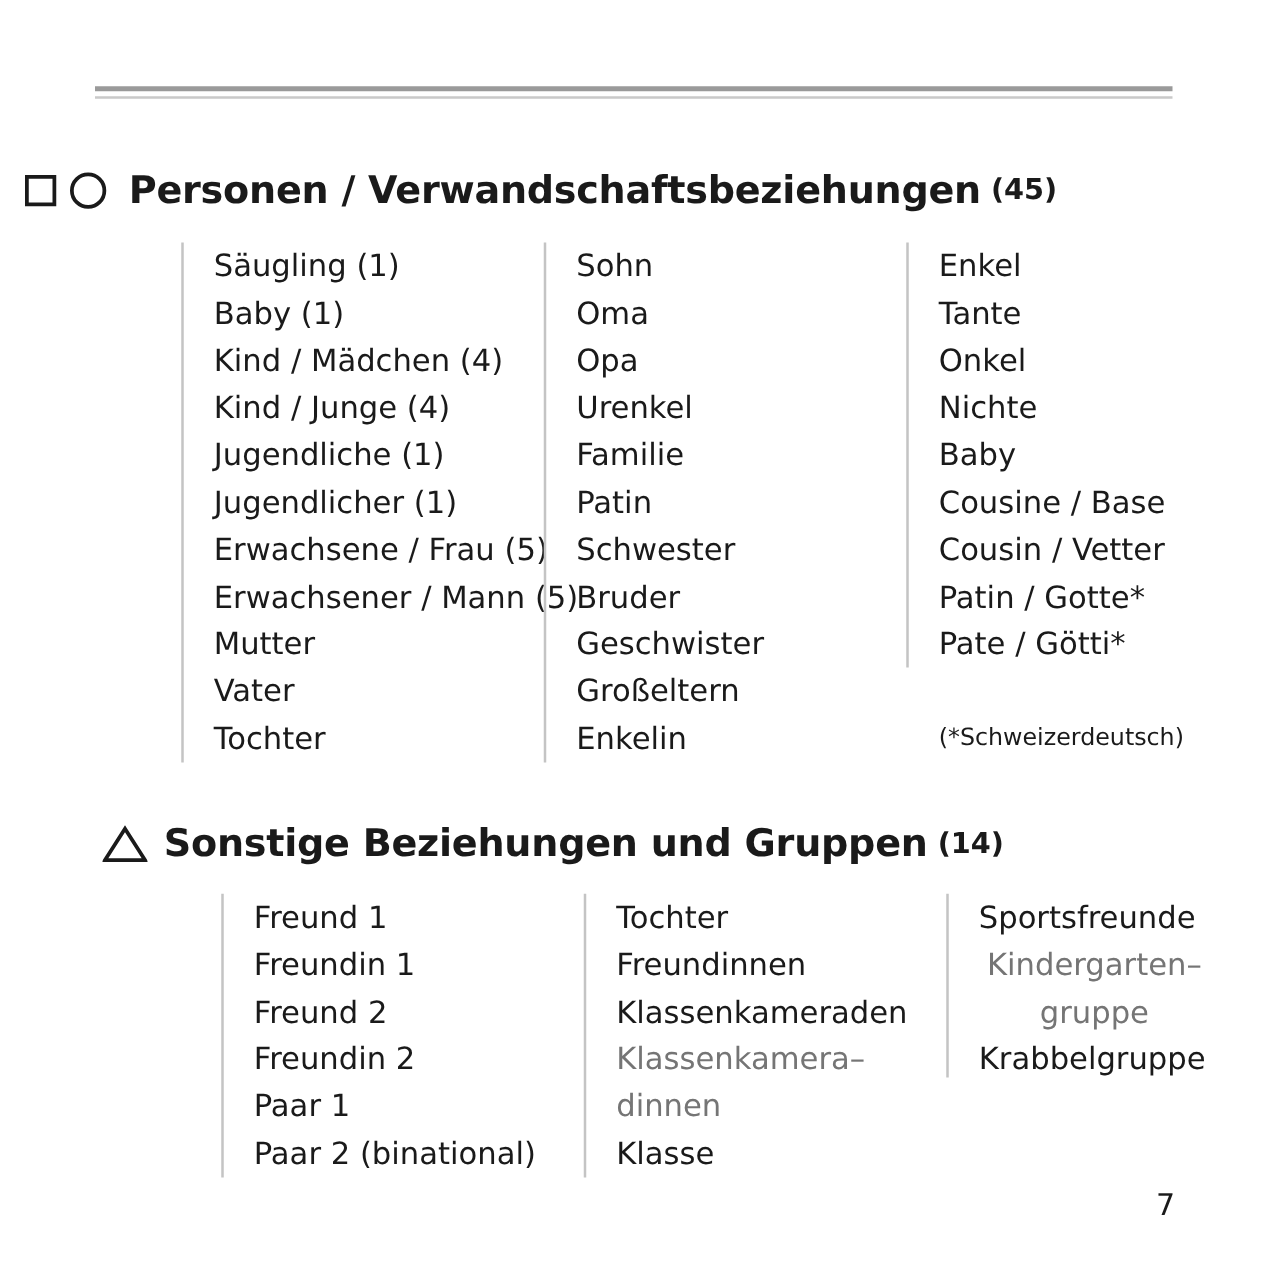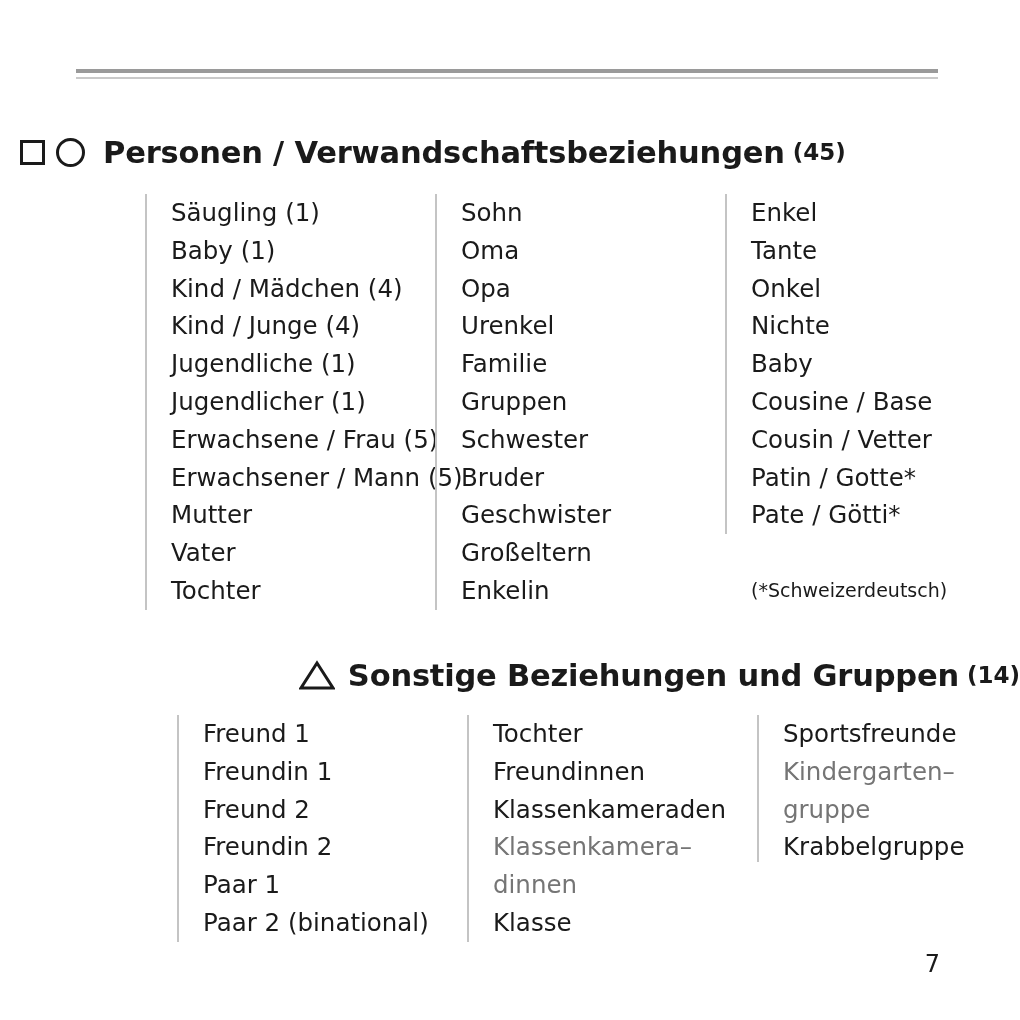--- a/index.html
+++ b/index.html
@@ -167,21 +167,21 @@
       </div>
     </div>
 
     <div class="col" style="width:290px;">
       <div class="col-inner">
         <div class="item">Sohn</div>
         <div class="item">Oma</div>
         <div class="item">Opa</div>
         <div class="item">Urenkel</div>
         <div class="item">Familie</div>
-        <div class="item">Gruppen</div>
+        <div class="item">Patin</div>
         <div class="item">Schwester</div>
         <div class="item">Bruder</div>
         <div class="item">Geschwister</div>
         <div class="item">Großeltern</div>
         <div class="item">Enkelin</div>
       </div>
     </div>
 
     <div class="col" style="width:290px; border-left-color:transparent;">
       <div class="col-inner" style="position:relative;">
@@ -195,21 +195,21 @@
         <div class="item">Cousin / Vetter</div>
         <div class="item">Patin / Gotte*</div>
         <div class="item">Pate / Götti*</div>
         <div class="spacer-line"></div>
         <div class="footnote">(*Schweizerdeutsch)</div>
       </div>
     </div>
   </div>
 
   <div class="section" style="top:653px;">
-    <div class="heading" style="justify-content:flex-end;">
+    <div class="heading" style="padding-left:82px;">
       <span class="heading-icons">
         <svg class="icon-triangle" viewBox="0 0 36 30">
           <polygon points="18,3 34,28 2,28" fill="none" stroke="#1a1a1a" stroke-width="3"></polygon>
         </svg>
       </span>
       <span class="heading-text" style="margin-left:13px;">Sonstige Beziehungen und Gruppen</span>
       <span class="heading-count">(14)</span>
     </div>
   </div>
 
@@ -232,21 +232,21 @@
         <div class="item">Klassenkameraden</div>
         <div class="item wrap muted" style="width:200px;">Klassenkamera– dinnen</div>
         <div class="item">Klasse</div>
       </div>
     </div>
 
     <div class="col" style="width:290px; border-left-color:transparent;">
       <div class="col-inner" style="position:relative;">
         <div style="position:absolute; left:-2px; top:0; width:2px; height:147px; background:#c4c4c4;"></div>
         <div class="item">Sportsfreunde</div>
-        <div class="item wrap muted" style="width:185px;">Kindergarten– gruppe</div>
+        <div class="item wrap muted" style="width:185px;text-align:center;">Kindergarten– gruppe</div>
         <div class="item">Krabbelgruppe</div>
       </div>
     </div>
   </div>
 
   <div class="page-number">7</div>
 
 </div>
 
 </body></html>

